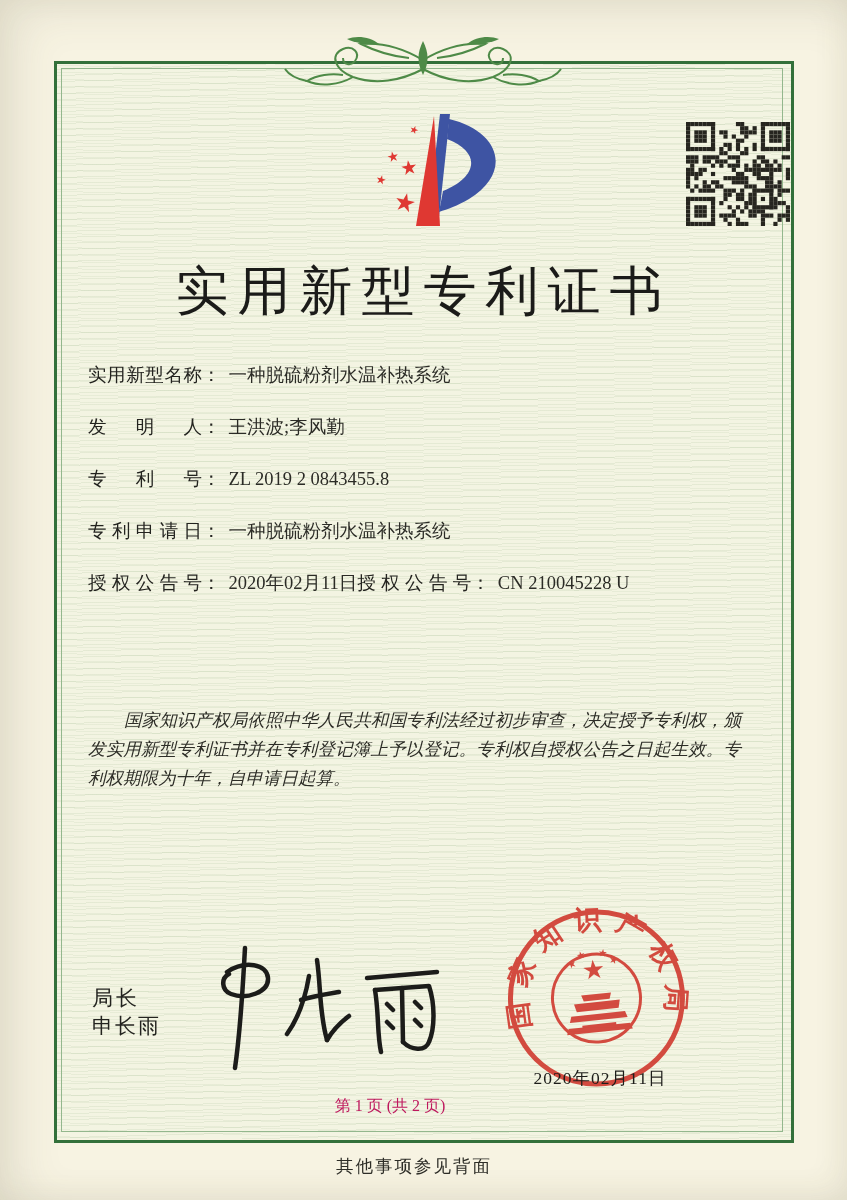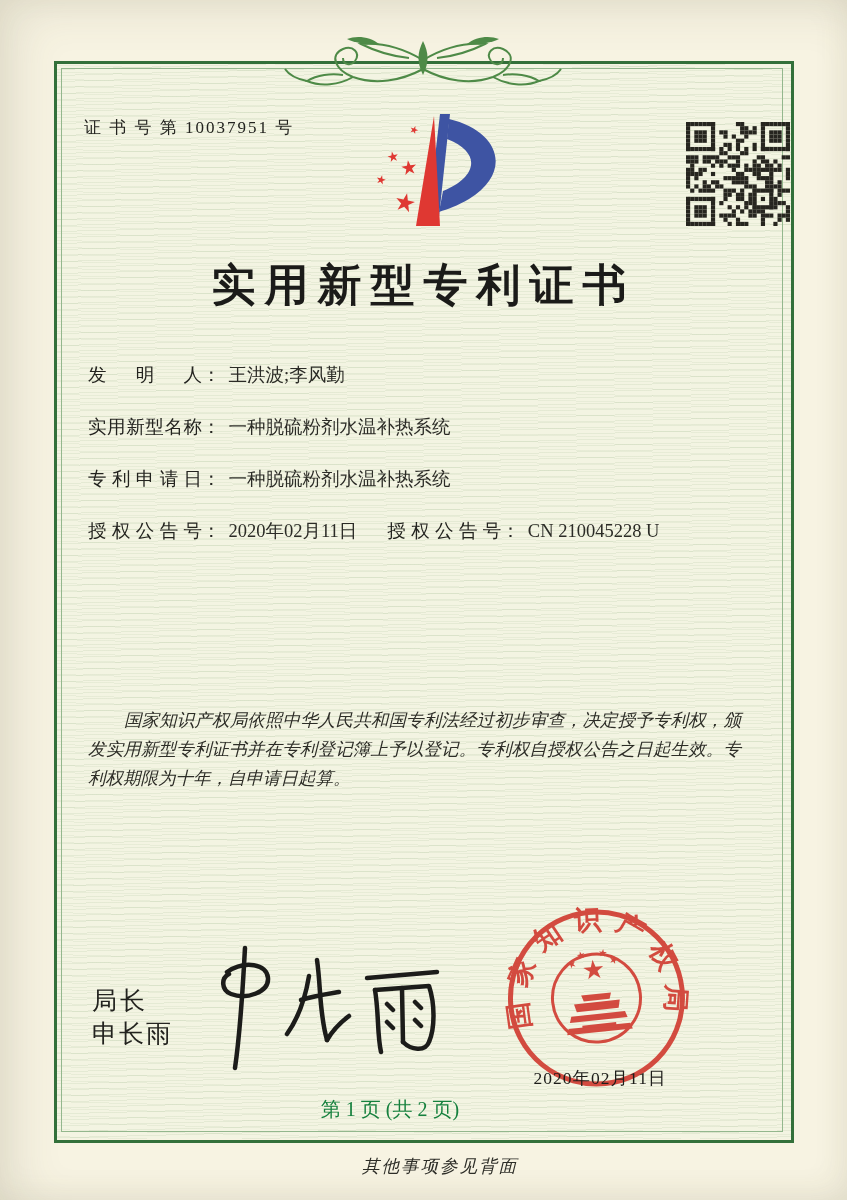--- a/index.html
+++ b/index.html
@@ -20,46 +20,46 @@
   }
   .frame-a{position:absolute;left:54px;top:61px;width:734px;height:1076px;border:3px solid #33703a;}
   .frame-b{position:absolute;left:61px;top:68px;width:720px;height:1062px;border:1px solid #93b78d;}
   .ornament-top{position:absolute;left:283px;top:33px;width:280px;height:64px;}
 
   .cert-no{position:absolute;left:84px;top:116px;font-size:17px;letter-spacing:2px;color:#23231f;}
   .logo{position:absolute;left:350px;top:106px;width:160px;height:130px;}
   .qr{position:absolute;left:686px;top:122px;width:104px;height:104px;}
   .title{
     position:absolute;left:0;top:256px;width:100%;text-align:center;
-    font-size:44px;font-weight:bold;letter-spacing:9px;color:#1b1b19;
+    font-size:53px;font-weight:normal;letter-spacing:9px;color:#1b1b19;
   }
   .fields{position:absolute;left:88px;top:362px;width:676px;font-size:18.5px;color:#262622;}
   .frow{line-height:26px;margin-bottom:26px;white-space:nowrap;}
   .lab{display:inline-block;width:114px;text-align:justify;text-align-last:justify;color:#23231f;}
   .colon{display:inline-block;}
   .val{margin-left:8px;color:#2b2b26;}
-  .pair2{margin-left:30px;}
+  .pair2{}
   .paras{
     position:absolute;left:88px;top:706px;width:668px;
     font-size:17.5px;line-height:29px;text-align:justify;color:#2d2d27;
     font-style:italic;
   }
   .paras p{margin:0 15px 3px 0;text-indent:2.05em;}
-  .director{position:absolute;left:92px;top:984px;font-size:25px;letter-spacing:3px;color:#23231f;}
+  .director{position:absolute;left:92px;top:984px;font-size:21px;letter-spacing:3px;color:#23231f;}
   .director .name{letter-spacing:2px;}
   .signature{position:absolute;left:205px;top:942px;width:250px;height:135px;}
   .seal{position:absolute;left:492px;top:898px;width:210px;height:210px;transform:rotate(-6deg);}
   .seal-date{
     position:absolute;left:505px;top:1066px;width:190px;text-align:center;
     font-size:17.5px;letter-spacing:1px;color:#1d1d1a;z-index:5;
   }
-  .page-num{position:absolute;left:54px;top:1096px;width:672px;text-align:center;font-size:20px;color:#15803d;}
+  .page-num{position:absolute;left:54px;top:1096px;width:672px;text-align:center;font-size:16px;color:#be185d;}
   .back-note{
-    position:absolute;left:70px;top:1154px;width:740px;text-align:center;
-    font-size:17.5px;letter-spacing:2px;color:#2d2d27;font-style:italic;
+    position:absolute;left:44px;top:1154px;width:740px;text-align:center;
+    font-size:17.5px;letter-spacing:2px;color:#2d2d27;
   }
 </style>
 </head>
 <body>
 
 <div class="page">
 
   <div class="panel-bg"></div>
   <div class="frame-a"></div>
   <div class="frame-b"></div>
@@ -69,21 +69,20 @@
       <path d="M140 36 C 118 48, 92 52, 70 44 C 52 37, 46 22, 60 16 C 70 12, 78 20, 72 28 C 68 33, 60 32, 60 25"></path>
       <path d="M140 27 C 120 15, 100 9, 78 11 C 90 17, 106 23, 126 25"></path>
       <path d="M70 44 C 56 52, 38 54, 24 48 C 34 42, 48 40, 60 42"></path>
       <path d="M24 48 C 14 46, 6 42, 2 36"></path>
       <path d="M96 11 C 88 4, 74 2, 64 6 C 72 10, 84 12, 96 11" fill="#4e8a47" stroke="none"></path>
     </g>
     <use href="#halfFlo" transform="scale(-1,1) translate(-280,0)"></use>
     <path d="M140 8 C 134 20, 134 30, 140 42 C 146 30, 146 20, 140 8" fill="#4e8a47" stroke="none"></path>
   </svg>
 
-  <div class="cert-no">证 书 号 第 10037951 号</div>
 
   <svg class="logo" viewBox="0 0 160 130">
     <defs>
       <path id="star5" d="M0,-10 L2.25,-3.09 L9.51,-3.09 L3.63,1.18 L5.88,8.09 L0,3.82 L-5.88,8.09 L-3.63,1.18 L-9.51,-3.09 L-2.25,-3.09 Z"></path>
     </defs>
     <path d="M99,13 C150,25 163,66 119,93 C107,100 98,103 89,106 L93,85 C124,73 135,48 97,33 Z" fill="#3e54a3"></path>
     <path d="M90,8 L100,8 L88,120 L77,120 Z" fill="#3e54a3"></path>
     <path d="M84,10 L66,120 L90,120 Z" fill="#df3832"></path>
     <use href="#star5" transform="translate(64,24) scale(0.42) rotate(20)" fill="#df3832"></use>
     <use href="#star5" transform="translate(43,51) scale(0.55) rotate(-12)" fill="#df3832"></use>
@@ -421,24 +420,27 @@
         <rect x="56" y="96" width="4" height="4" fill="#26251f"></rect>
         <rect x="72" y="96" width="4" height="4" fill="#26251f"></rect>
         <rect x="84" y="96" width="4" height="4" fill="#26251f"></rect>
       </svg>
   </div>
 
   <div class="title">实用新型专利证书</div>
 
   <div class="fields">
     <div class="frow">
+      <span class="lab">实用新型名称</span><span class="colon">：</span><span class="val">一种脱硫粉剂水温补热系统</span>
+    </div>
+    <div class="frow">
       <span class="lab">发明人</span><span class="colon">：</span><span class="val">王洪波;李风勤</span>
     </div>
     <div class="frow">
-      <span class="lab">实用新型名称</span><span class="colon">：</span><span class="val">一种脱硫粉剂水温补热系统</span>
+      <span class="lab">专利号</span><span class="colon">：</span><span class="val">ZL 2019 2 0843455.8</span>
     </div>
     <div class="frow">
       <span class="lab">专利申请日</span><span class="colon">：</span><span class="val">一种脱硫粉剂水温补热系统</span>
     </div>
     <div class="frow">
       <span class="lab">授权公告号</span><span class="colon">：</span><span class="val">2020年02月11日</span><span class="pair2"><span class="lab">授权公告号</span><span class="colon">：</span><span class="val">CN 210045228 U</span></span>
     </div>
   </div>
 
   <div class="paras">

